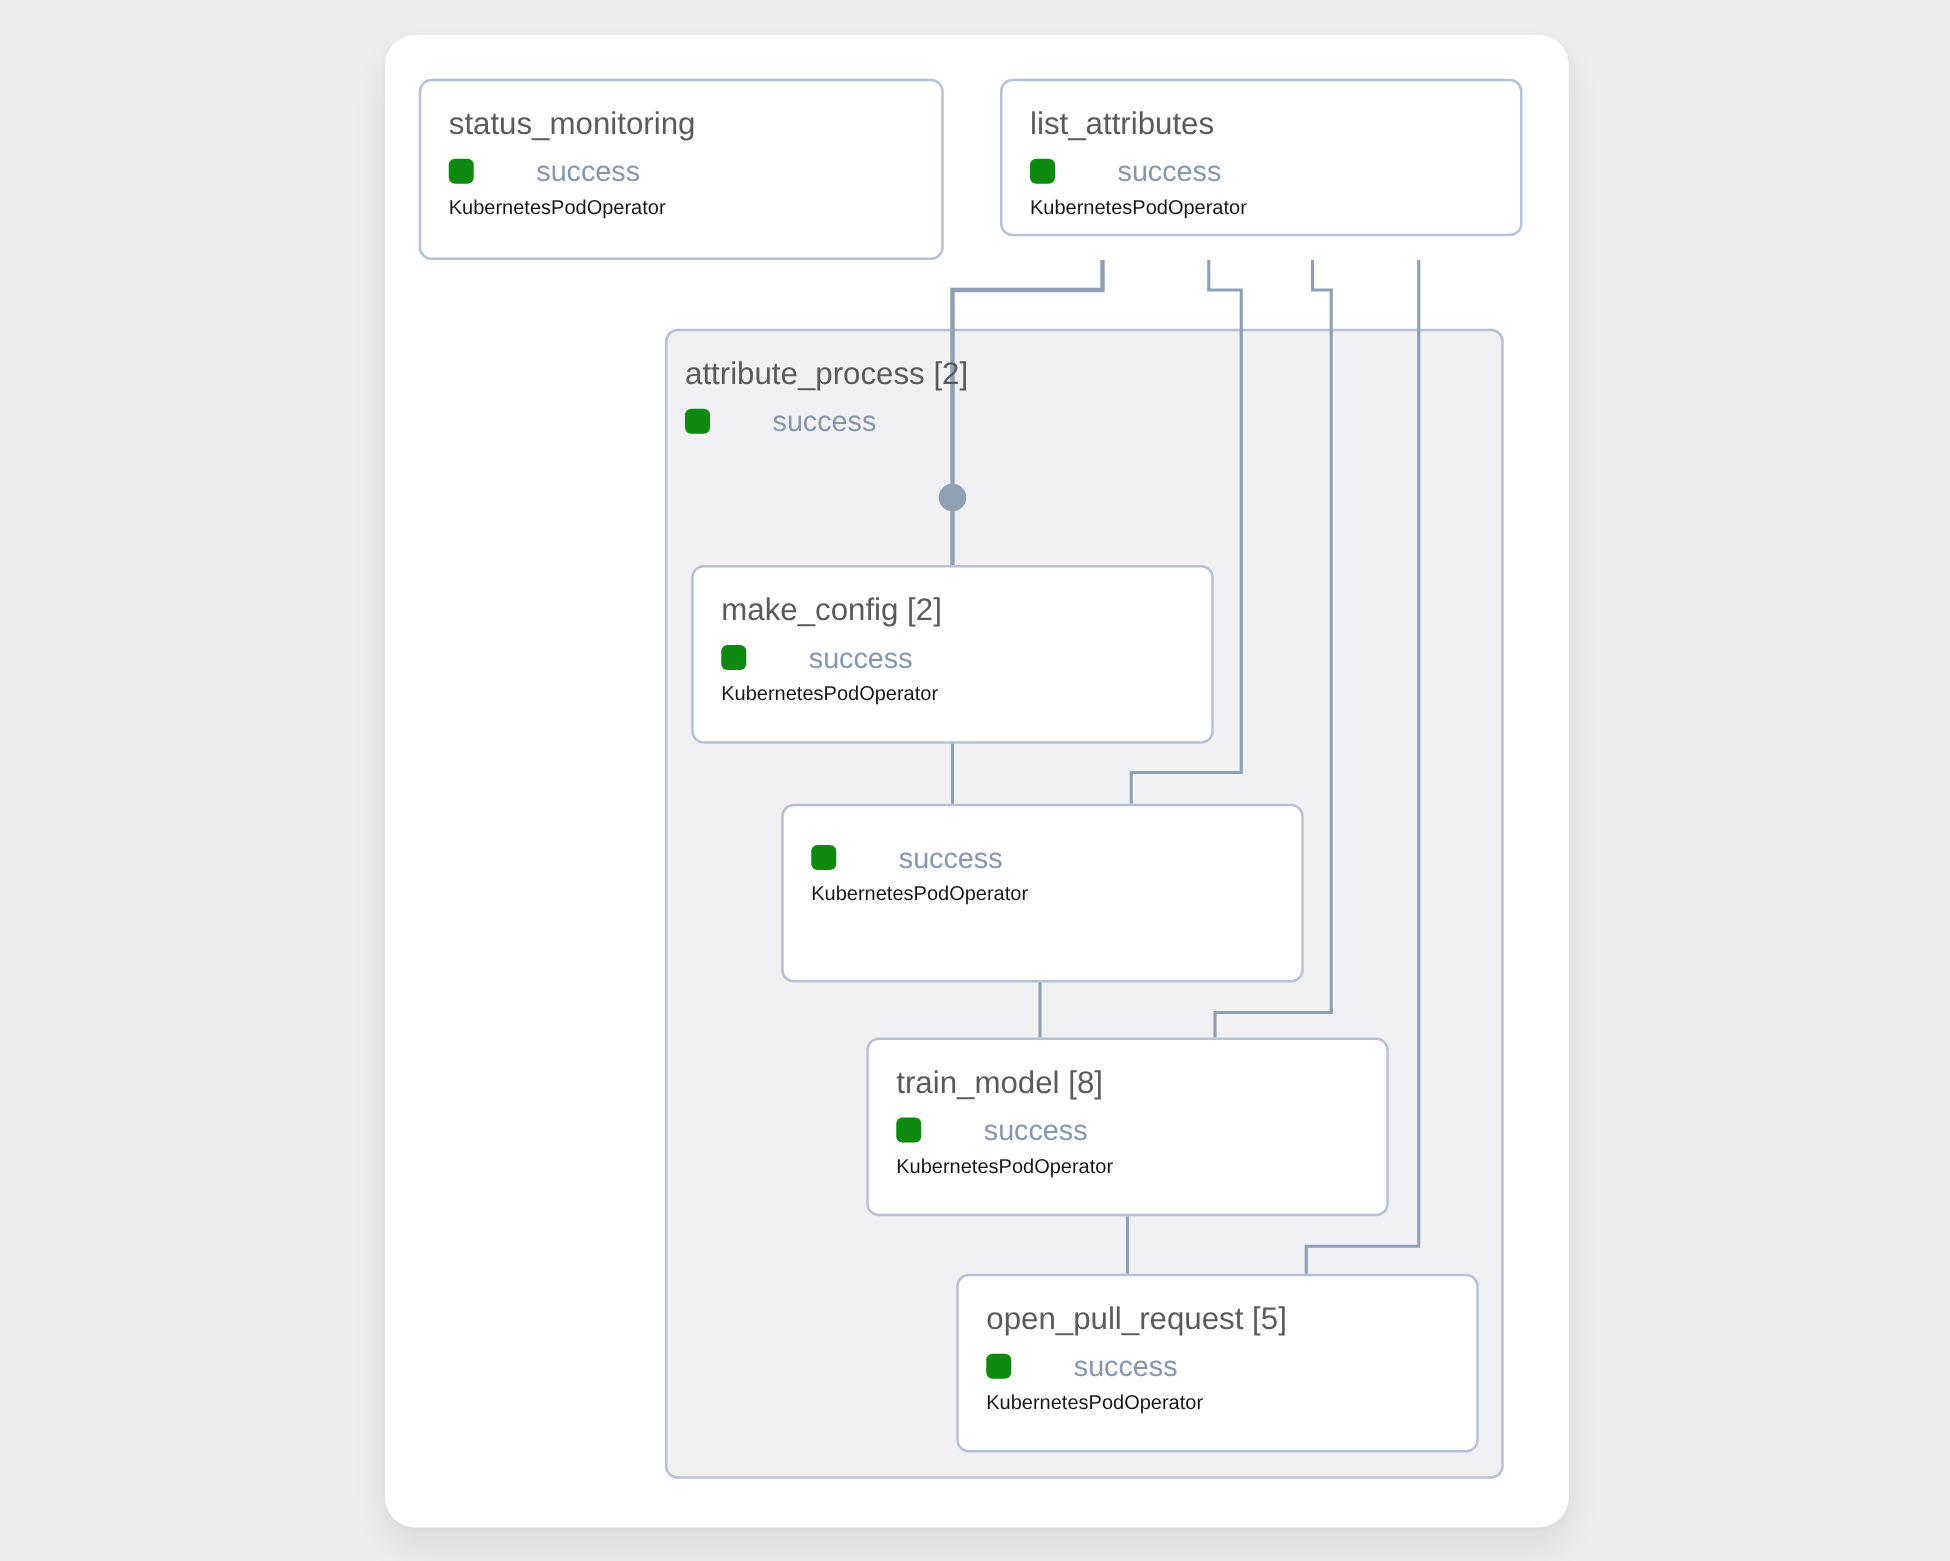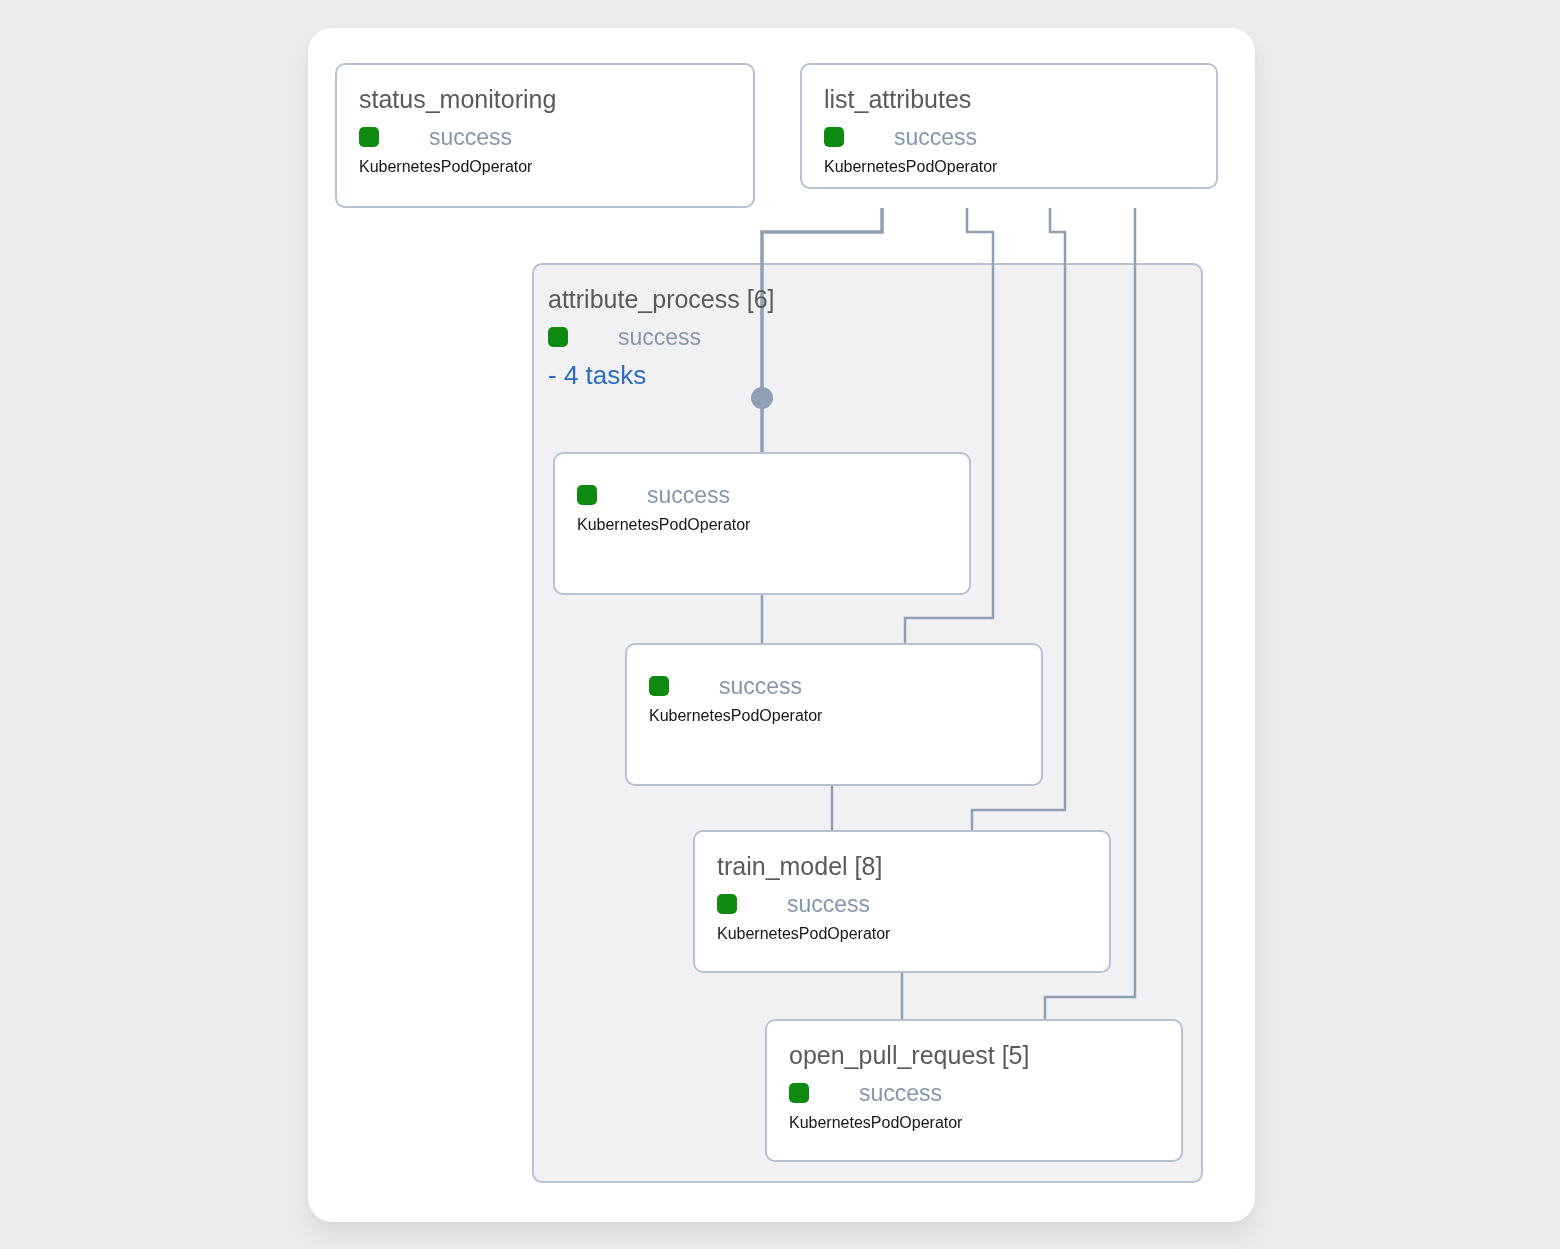--- a/index.html
+++ b/index.html
@@ -92,26 +92,25 @@
     <path d="M967 208 L967 232 L993 232 L993 618 L905 618 L905 643" fill="none" stroke="var(--edge)" stroke-width="2.5"></path>
     <path d="M1050 208 L1050 232 L1065 232 L1065 810 L972 810 L972 830" fill="none" stroke="var(--edge)" stroke-width="2.5"></path>
     <path d="M1135 208 L1135 997 L1045 997 L1045 1019" fill="none" stroke="var(--edge)" stroke-width="2.5"></path>
     <path d="M762 592 L762 643" fill="none" stroke="var(--edge)" stroke-width="2.5"></path>
     <path d="M832 782 L832 830" fill="none" stroke="var(--edge)" stroke-width="2.5"></path>
     <path d="M902 973 L902 1019" fill="none" stroke="var(--edge)" stroke-width="2.5"></path>
     <circle cx="762" cy="398" r="11" fill="var(--edge)"></circle>
   </svg>
 
   <div class="group-header">
-    <div class="node-title">attribute_process [6]</div>
+    <div class="node-title">attribute_process [2]</div>
     <div class="state-row">
       <span class="state-square"></span>
       <span class="state-label">success</span>
     </div>
-    <div class="tasks-link">- 4 tasks</div>
   </div>
 
   <div class="node pos-status">
     <div class="node-title">status_monitoring</div>
     <div class="state-row">
       <span class="state-square"></span>
       <span class="state-label">success</span>
     </div>
     <div class="operator">KubernetesPodOperator</div>
   </div>
@@ -119,20 +118,21 @@
   <div class="node pos-list">
     <div class="node-title">list_attributes</div>
     <div class="state-row">
       <span class="state-square"></span>
       <span class="state-label">success</span>
     </div>
     <div class="operator">KubernetesPodOperator</div>
   </div>
 
   <div class="node pos-make">
+    <div class="node-title">make_config [2]</div>
     <div class="state-row">
       <span class="state-square"></span>
       <span class="state-label">success</span>
     </div>
     <div class="operator">KubernetesPodOperator</div>
   </div>
 
   <div class="node pos-get">
     <div class="state-row">
       <span class="state-square"></span>

